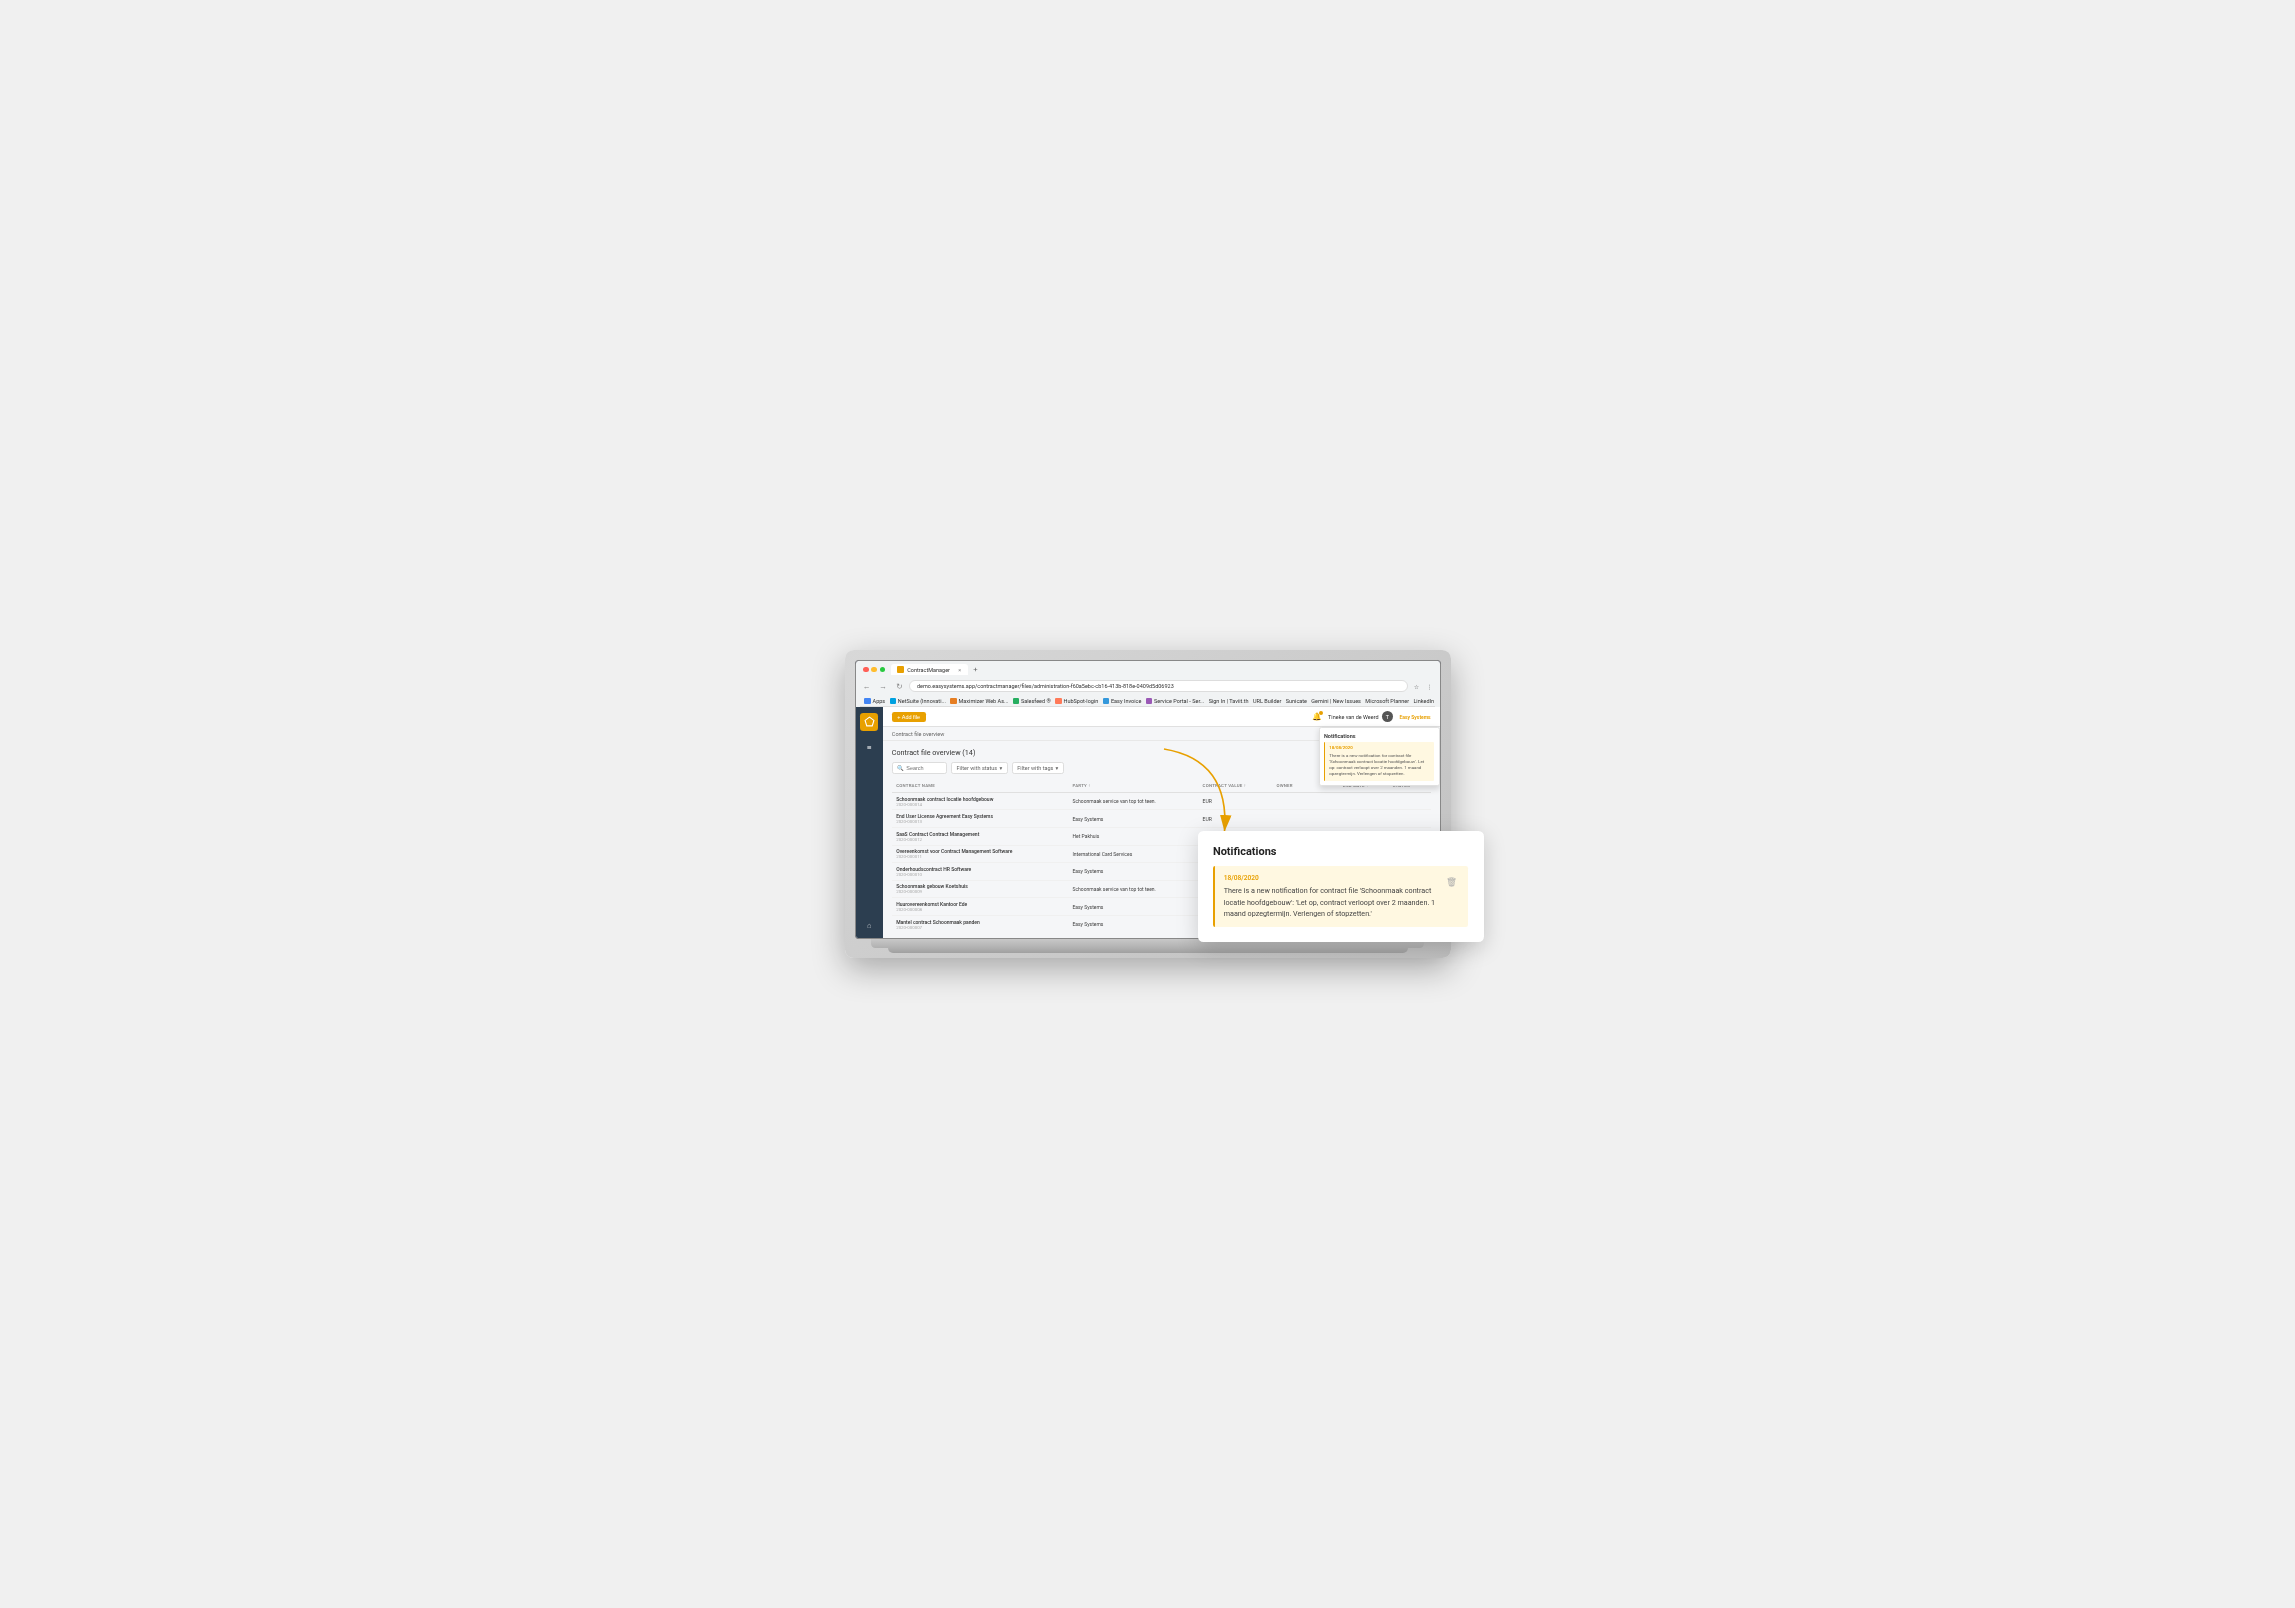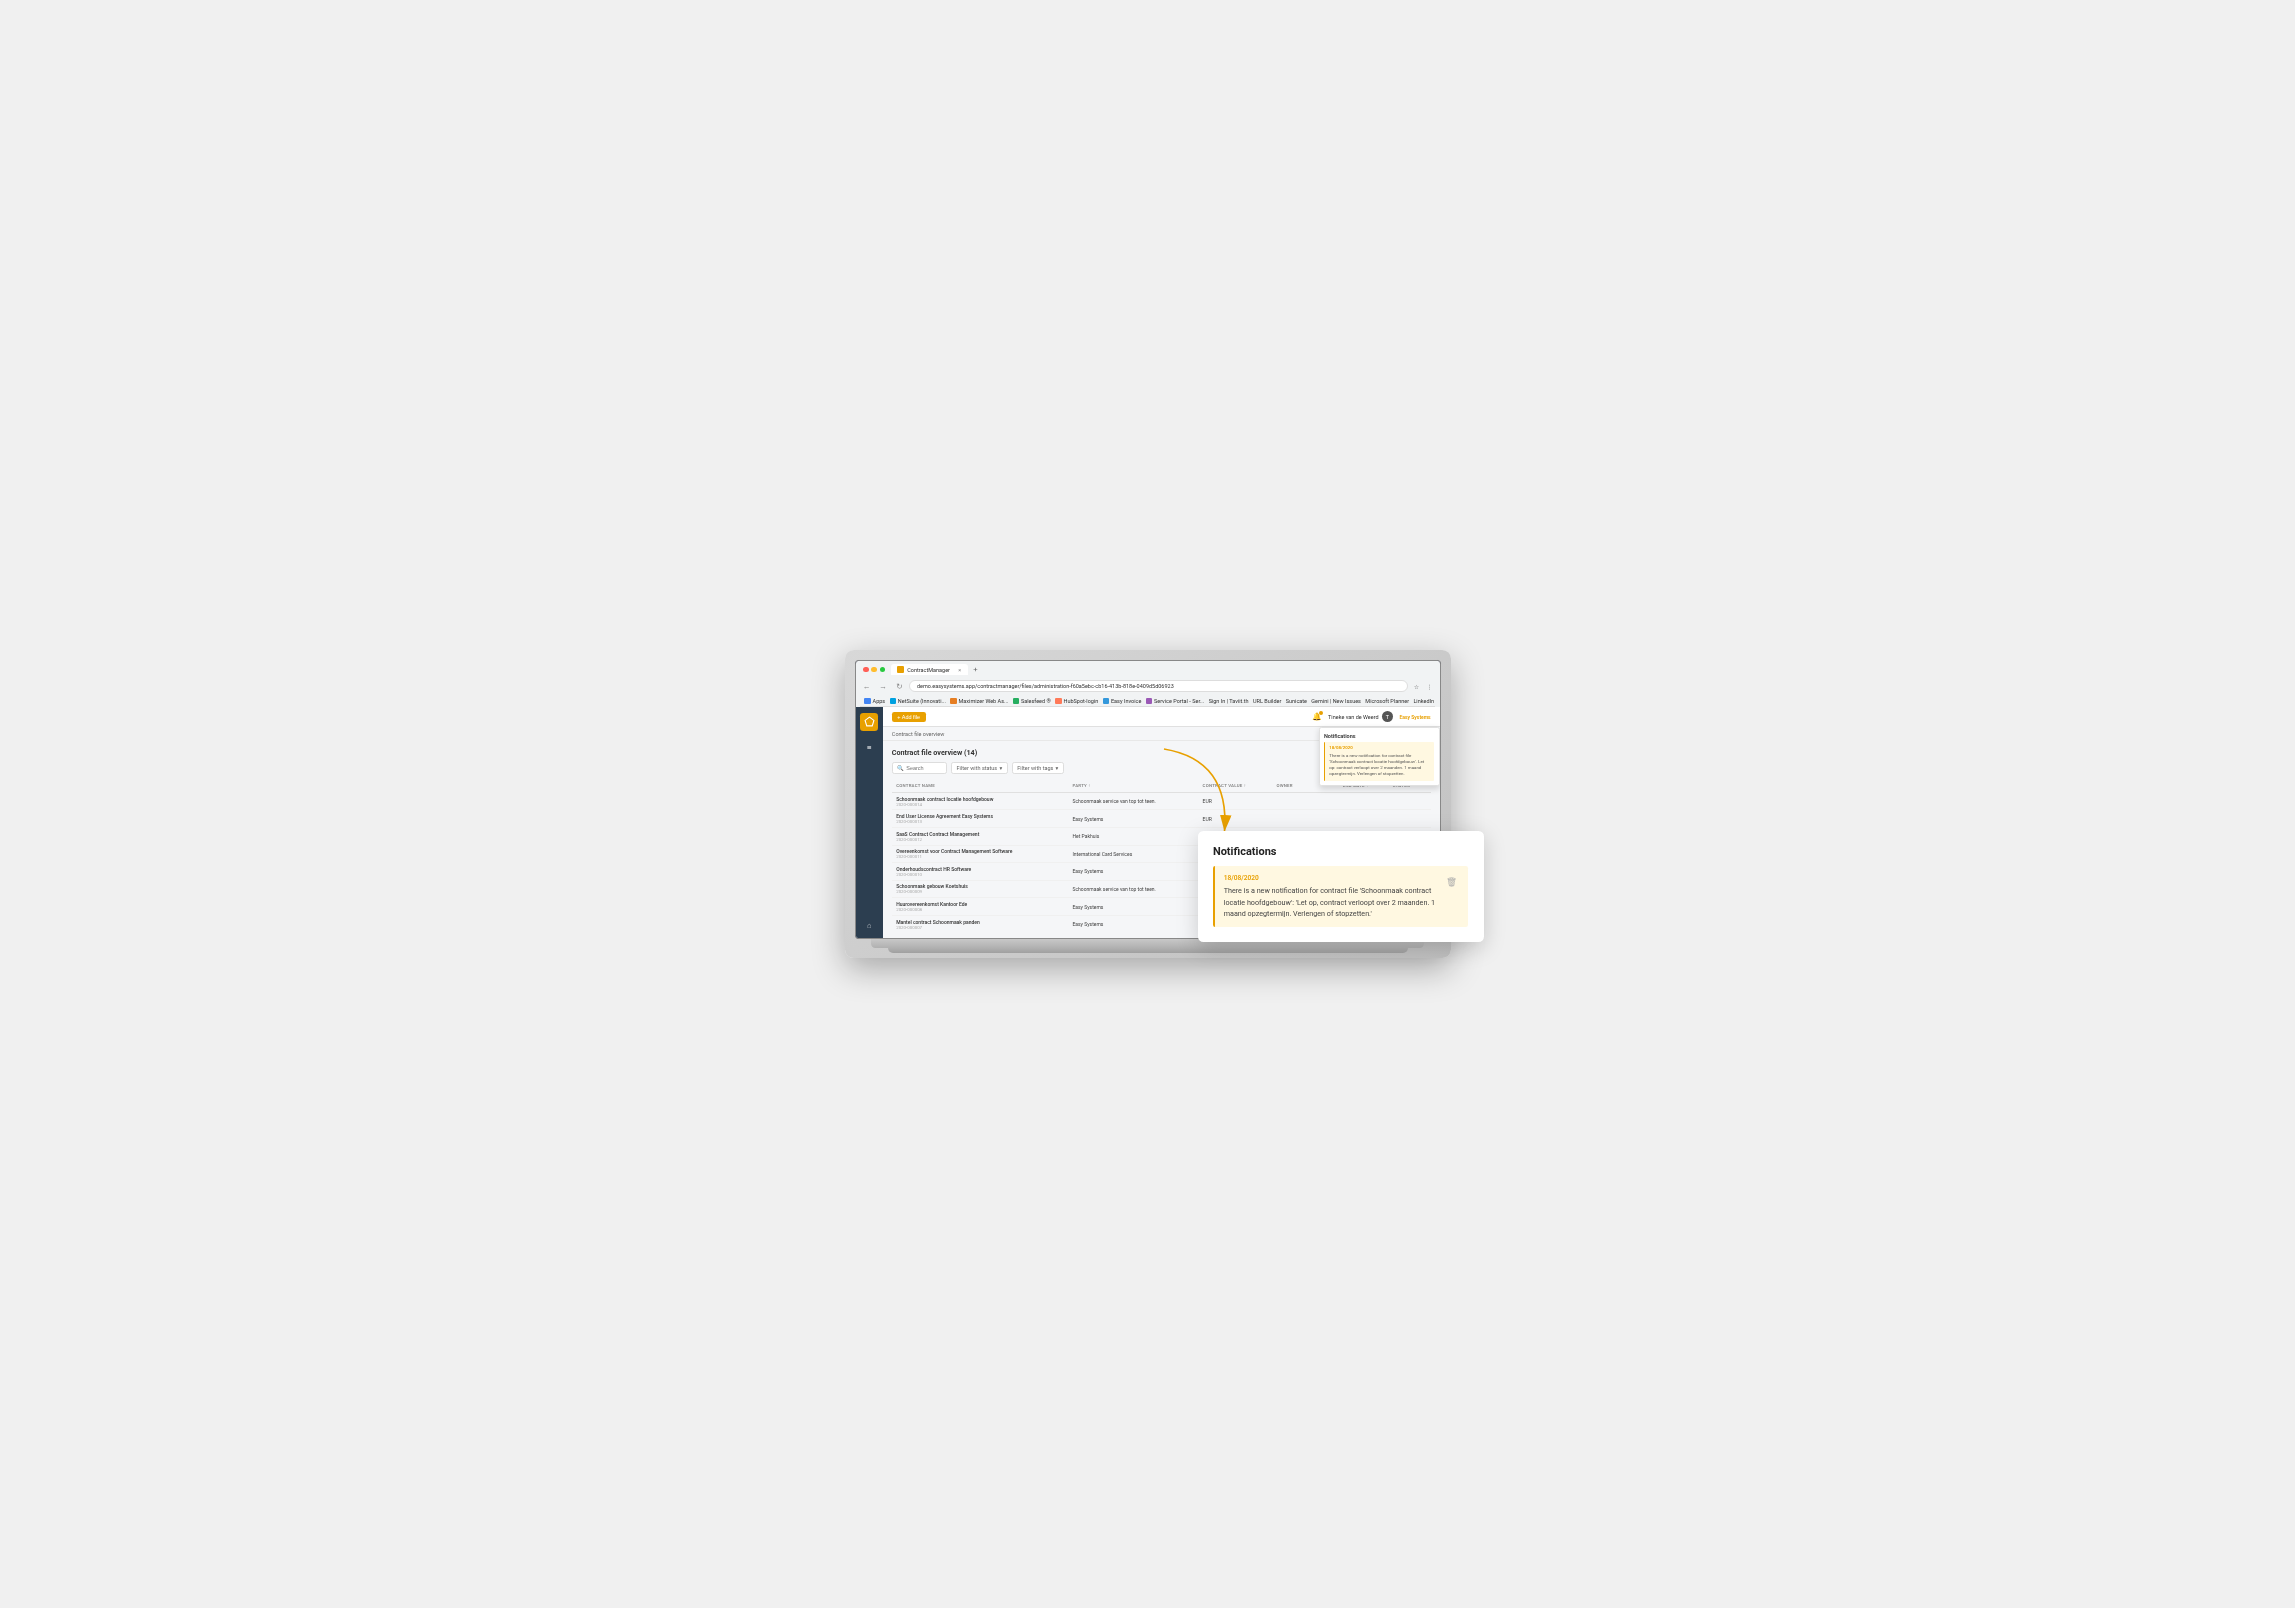--- a/index.html
+++ b/index.html
@@ -281,21 +281,21 @@
     }
 
     .content-area {
       padding: 6.6px 8.8px;
       overflow-y: auto;
       height: calc(100% - 40px);
     }
 
     .page-title {
       font-size: 7.2px;
-      font-weight: 700;
+      font-weight: 400;
       color: #333;
       margin-bottom: 5.5px;
     }
 
     .toolbar {
       display: flex;
       gap: 4.4px;
       margin-bottom: 6.6px;
       align-items: center;
     }

